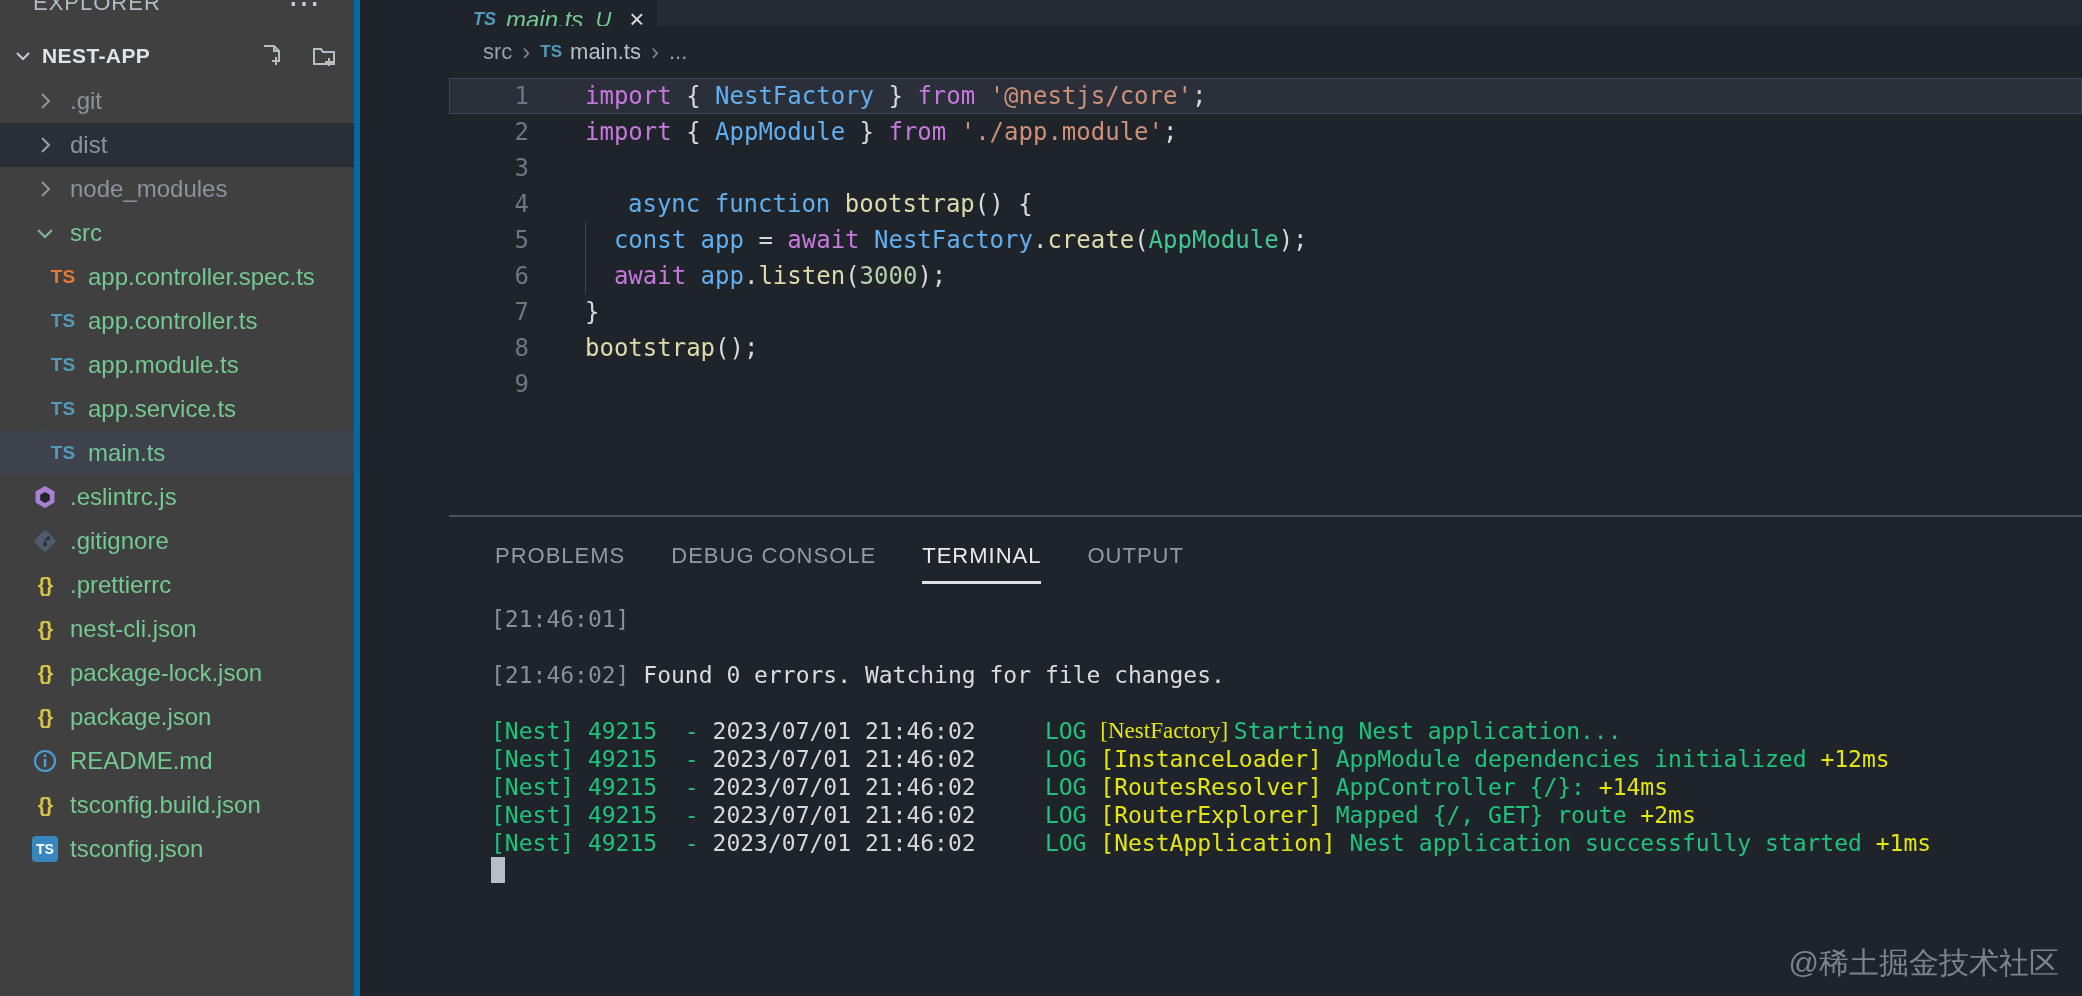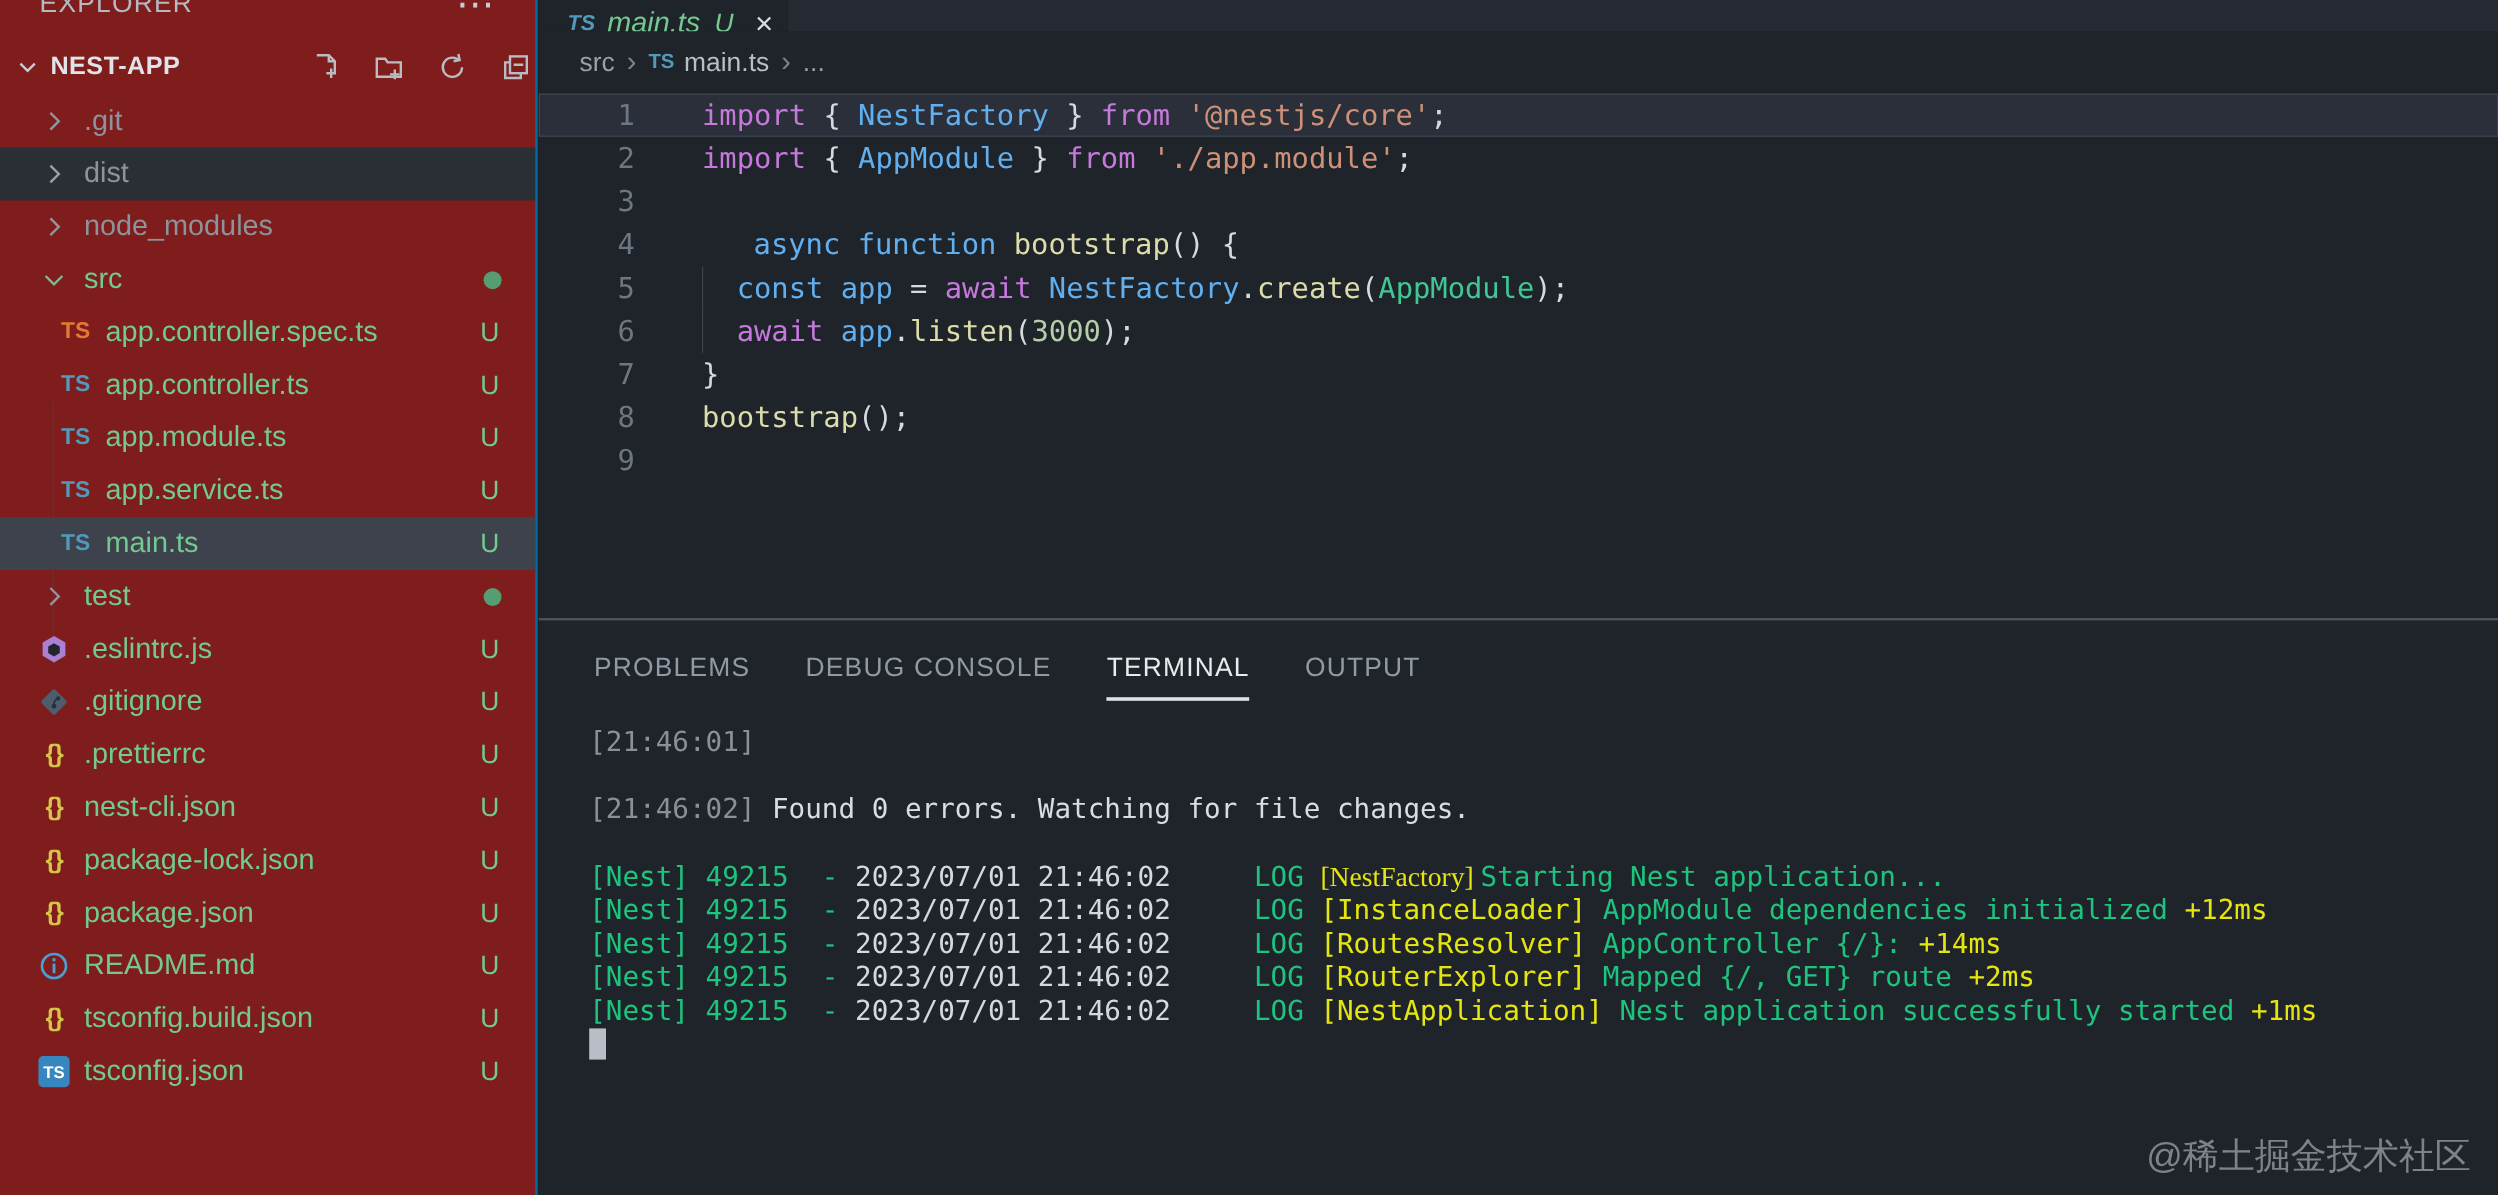--- a/index.html
+++ b/index.html
@@ -5,22 +5,22 @@
   * { margin:0; padding:0; box-sizing:border-box; }
   html,body { width:2082px; height:996px; }
   body {
     position:relative; overflow:hidden;
     background:#1f242b;
     font-family:"Liberation Sans", sans-serif;
     -webkit-font-smoothing:antialiased;
   }
   
   .sidebar {
-    position:absolute; left:0; top:0; width:448px; height:996px;
-    background:#7f1d1d; border-right:2px solid #0369a1; overflow:hidden;
+    position:absolute; left:0; top:0; width:360px; height:996px;
+    background:#404040; border-right:6px solid #0369a1; overflow:hidden;
   }
   .sb-header { position:absolute; top:-10px; left:33px; font-size:22px; color:#b4bac2; letter-spacing:1px; }
   .sb-more { position:absolute; top:-16px; right:32px; font-size:32px; color:#c7ccd3; letter-spacing:2px; }
   .proj-row { position:absolute; top:33px; left:0; width:448px; height:46px; display:flex; align-items:center; }
   .proj-chev { margin-left:12px; }
   .proj-name { margin-left:8px; font-size:21px; font-weight:bold; color:#e0e4e9; letter-spacing:.4px; }
   .proj-tools { position:absolute; right:5px; top:0; height:46px; display:flex; align-items:center; gap:27px; }
   .tool { width:26px; height:26px; display:block; cursor:pointer; }
   .tree { position:absolute; top:79px; left:0; width:448px; }
   .row { position:relative; height:44px; display:flex; align-items:center; font-size:24px; cursor:pointer; }
@@ -150,27 +150,20 @@
       <span class="fico l2 tsico ts-blue">TS</span>
       <span class="lbl green">app.service.ts</span>
       <span class="u-badge">U</span>
     </div>
     <div class="row selected">
       <span class="fico l2 tsico ts-blue">TS</span>
       <span class="lbl green">main.ts</span>
       <span class="u-badge">U</span>
     </div>
     <div class="row">
-      <svg class="chev" viewBox="0 0 26 26">
-          <polyline points="10,6 17,13 10,20" fill="none" stroke="#8f959d" stroke-width="2"></polyline>
-        </svg>
-      <span class="lbl green">test</span>
-      <span class="dot"></span>
-    </div>
-    <div class="row">
       <span class="fico">
           <svg width="26" height="26" viewBox="0 0 26 26">
             <polygon points="13,2 22.5,7.5 22.5,18.5 13,24 3.5,18.5 3.5,7.5" fill="#ab7fd1"></polygon>
             <polygon points="13,8 17.8,10.8 17.8,16.2 13,19 8.2,16.2 8.2,10.8" fill="#21262c"></polygon>
           </svg>
         </span>
       <span class="lbl green">.eslintrc.js</span>
       <span class="u-badge">U</span>
     </div>
     <div class="row">

